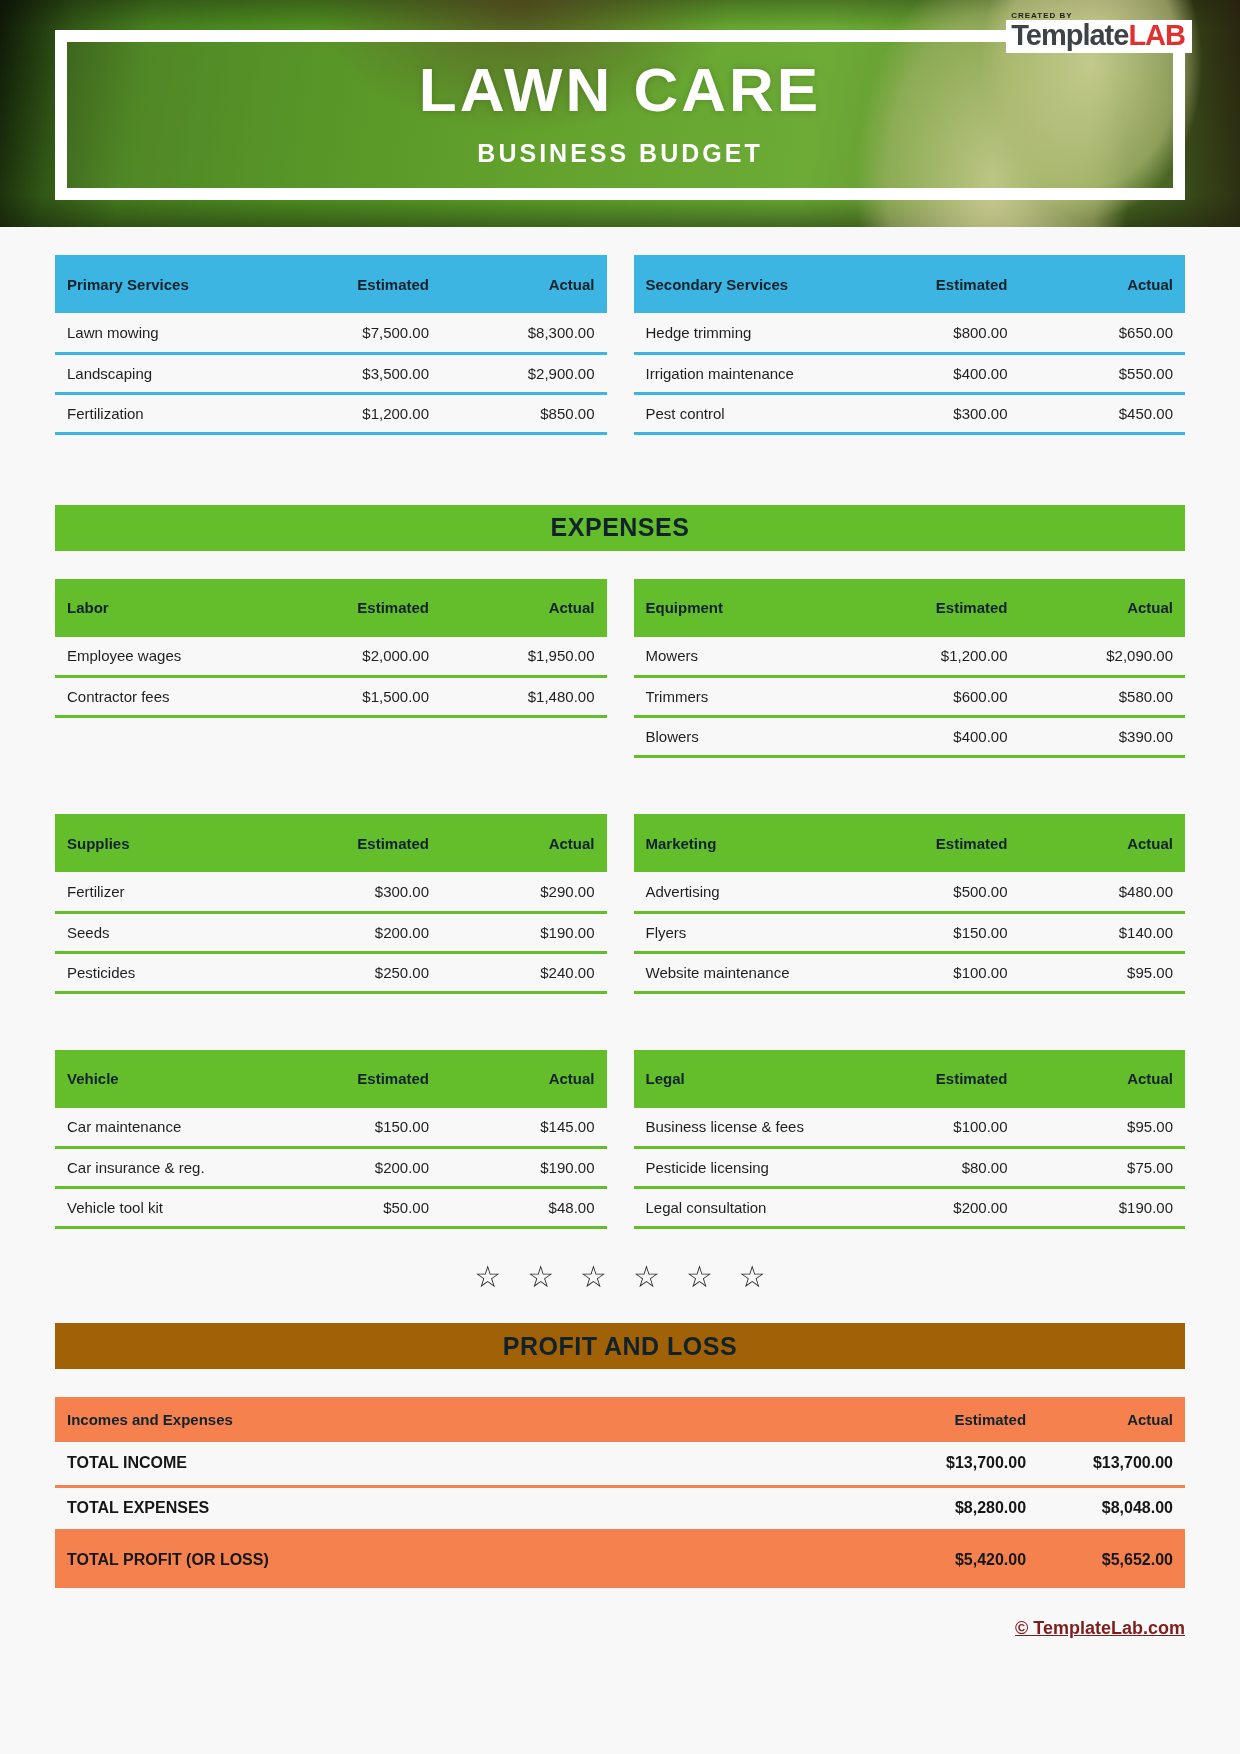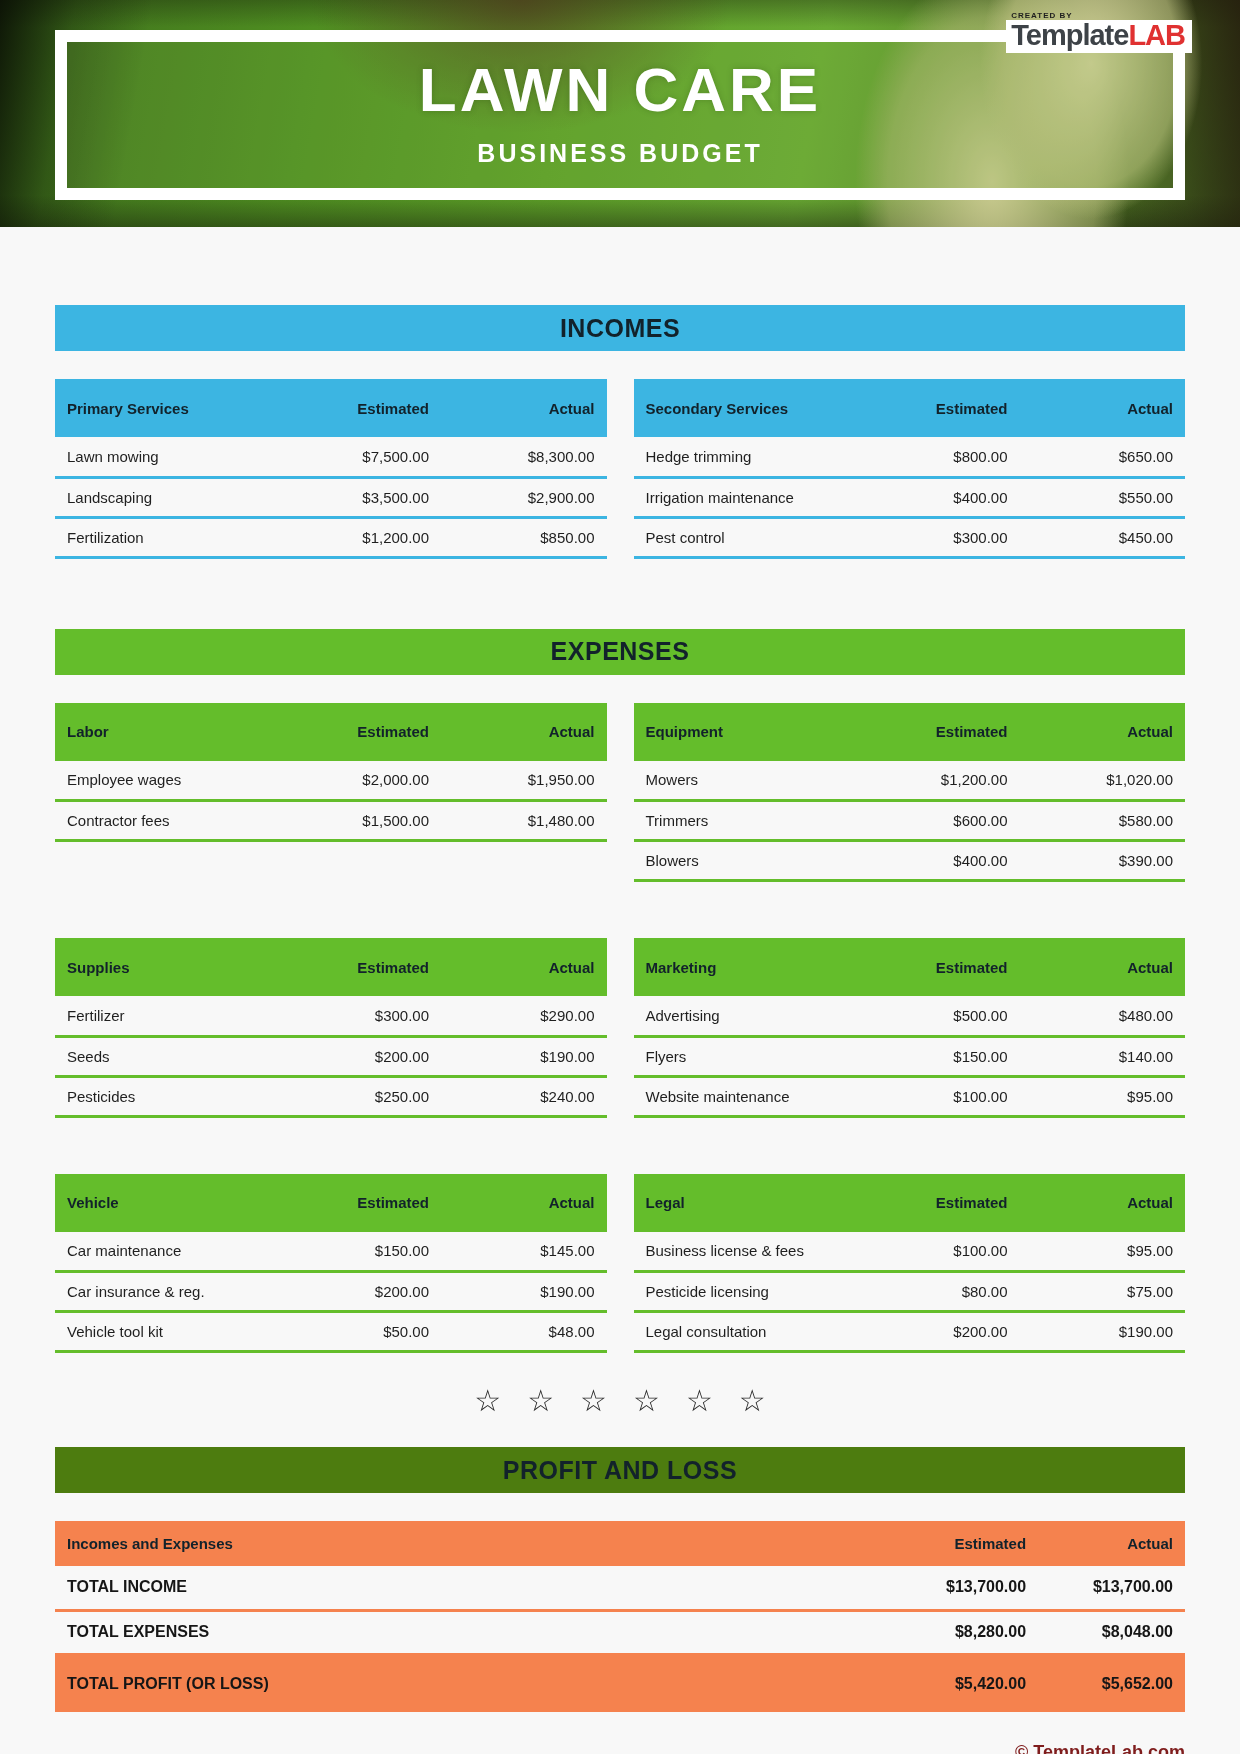--- a/index.html
+++ b/index.html
@@ -121,23 +121,20 @@
   </div>
   <div class="logo">
     <div class="logo-createdby">CREATED BY</div>
     <div class="logo-name"><span class="p1">Template</span><span class="p2">LAB</span></div>
   </div>
 </header>
 
 <main>
 
   <section>
-    <div class="section-bar" id="incomes-bar" style="background: rgb(60, 181, 226);">
-      <span>INCOMES</span>
-    </div>
     <div id="incomes-groups">
         <div class="tables-grid">
           <div class="budget-table" style="--accent: #3cb5e2;">
             <table>
               <colgroup>
                 <col class="c-name">
                 <col class="c-est">
                 <col class="c-act">
               </colgroup>
               <thead>
@@ -248,21 +245,21 @@
                 <tr>
                   <th>Equipment</th>
                   <th class="num">Estimated</th>
                   <th class="num">Actual</th>
                 </tr>
               </thead>
               <tbody>
                 <tr>
                   <td>Mowers</td>
                   <td class="num">$1,200.00</td>
-                  <td class="num">$1,020.00</td>
+                  <td class="num">$2,090.00</td>
                 </tr>
                 <tr>
                   <td>Trimmers</td>
                   <td class="num">$600.00</td>
                   <td class="num">$580.00</td>
                 </tr>
                 <tr>
                   <td>Blowers</td>
                   <td class="num">$400.00</td>
                   <td class="num">$390.00</td>
@@ -406,21 +403,21 @@
               </tbody>
             </table>
           </div>
         </div>
       </div>
   </section>
 
   <div class="stars" id="stars-row"><span>☆</span><span>☆</span><span>☆</span><span>☆</span><span>☆</span><span>☆</span></div>
 
   <section id="pl-section" style="--accent: #f5824e;">
-    <div class="section-bar" id="pl-bar" style="background: #4d7c0f;">
+    <div class="section-bar" id="pl-bar" style="background: #a16207;">
       <span>PROFIT AND LOSS</span>
     </div>
     <table class="pl-table">
       <colgroup>
           <col class="c-name">
           <col class="c-est">
           <col class="c-act">
         </colgroup>
       <thead>
         <tr>

